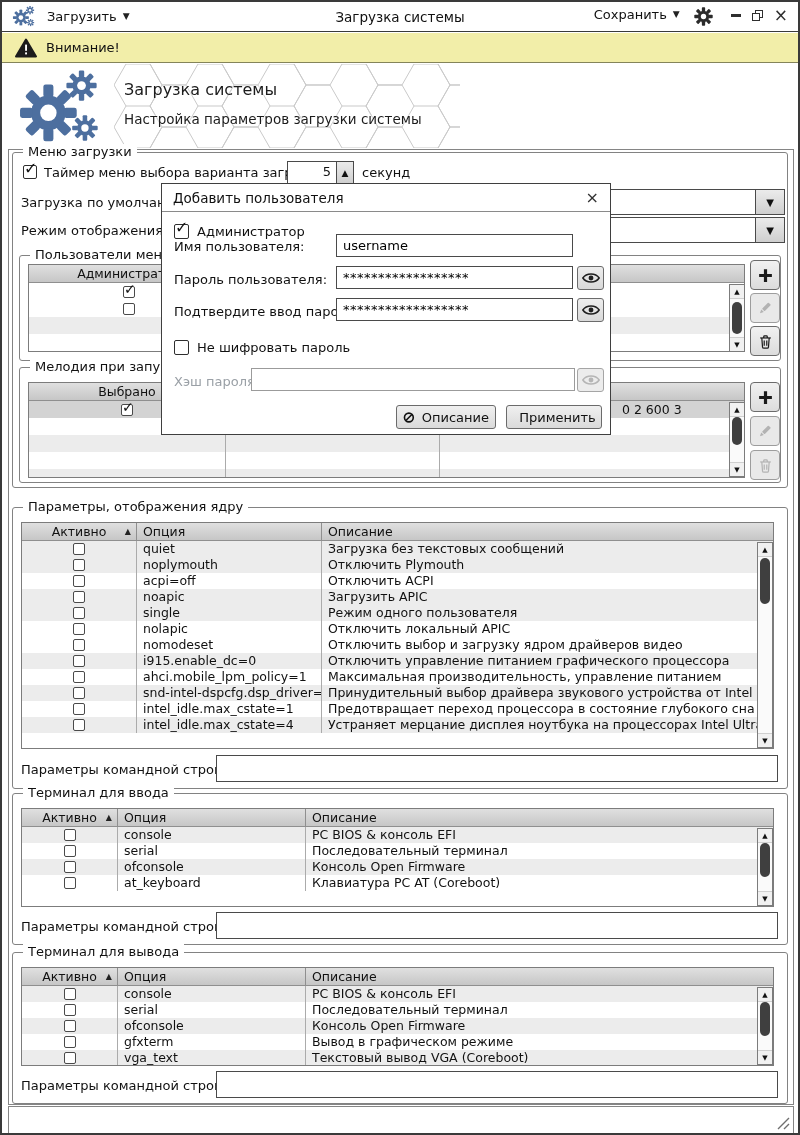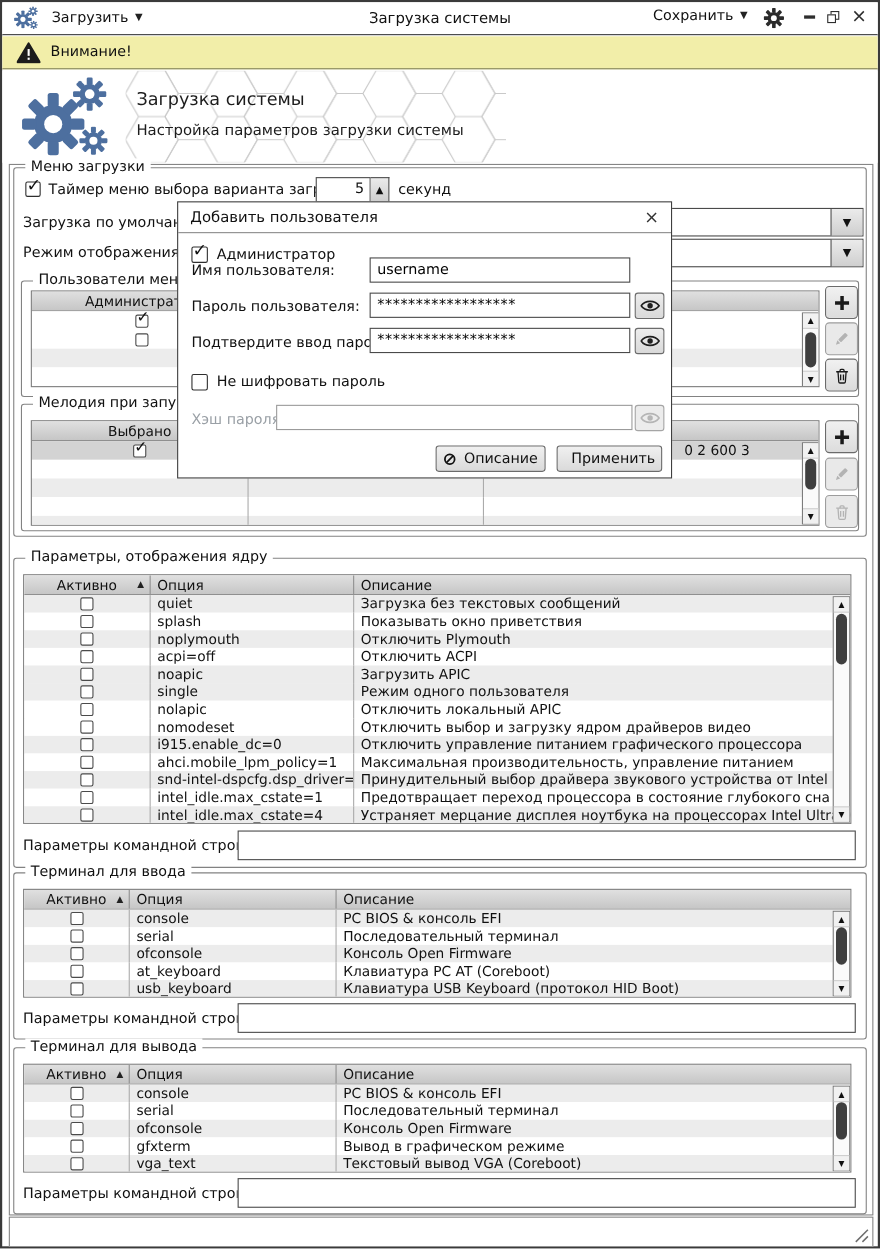--- a/index.html
+++ b/index.html
@@ -346,27 +346,20 @@
         <div class="ph c3">Описание</div>
       </div>
       <div class="pbody">
           <div class="prow">
             <div class="pc c1">
               <span class="cb"></span>
             </div>
             <div class="pc c2">quiet</div>
             <div class="pc c3">Загрузка без текстовых сообщений</div>
           </div>
-          <div class="prow alt">
-            <div class="pc c1">
-              <span class="cb"></span>
-            </div>
-            <div class="pc c2">splash</div>
-            <div class="pc c3">Показывать окно приветствия</div>
-          </div>
           <div class="prow">
             <div class="pc c1">
               <span class="cb"></span>
             </div>
             <div class="pc c2">noplymouth</div>
             <div class="pc c3">Отключить Plymouth</div>
           </div>
           <div class="prow alt">
             <div class="pc c1">
               <span class="cb"></span>
@@ -481,27 +474,20 @@
             <div class="pc c2">ofconsole</div>
             <div class="pc c3">Консоль Open Firmware</div>
           </div>
           <div class="prow alt">
             <div class="pc c1">
               <span class="cb"></span>
             </div>
             <div class="pc c2">at_keyboard</div>
             <div class="pc c3">Клавиатура PC AT (Coreboot)</div>
           </div>
-          <div class="prow">
-            <div class="pc c1">
-              <span class="cb"></span>
-            </div>
-            <div class="pc c2">usb_keyboard</div>
-            <div class="pc c3">Клавиатура USB Keyboard (протокол HID Boot)</div>
-          </div>
         </div>
       <div class="vscroll" style="left:735px;top:19px;height:78px;">
         <span class="sb-up">▲</span>
         <span class="sb-thumb" style="top:14px;height:34px;"></span>
         <span class="sb-down">▼</span>
       </div>
     </div>
     <span class="lbl" style="left:8px;top:125px;">Параметры командной строки:</span>
     <input class="tinput" style="left: 203px; top: 118px; width: 562px; height: 27px;" value="">
   </div>

